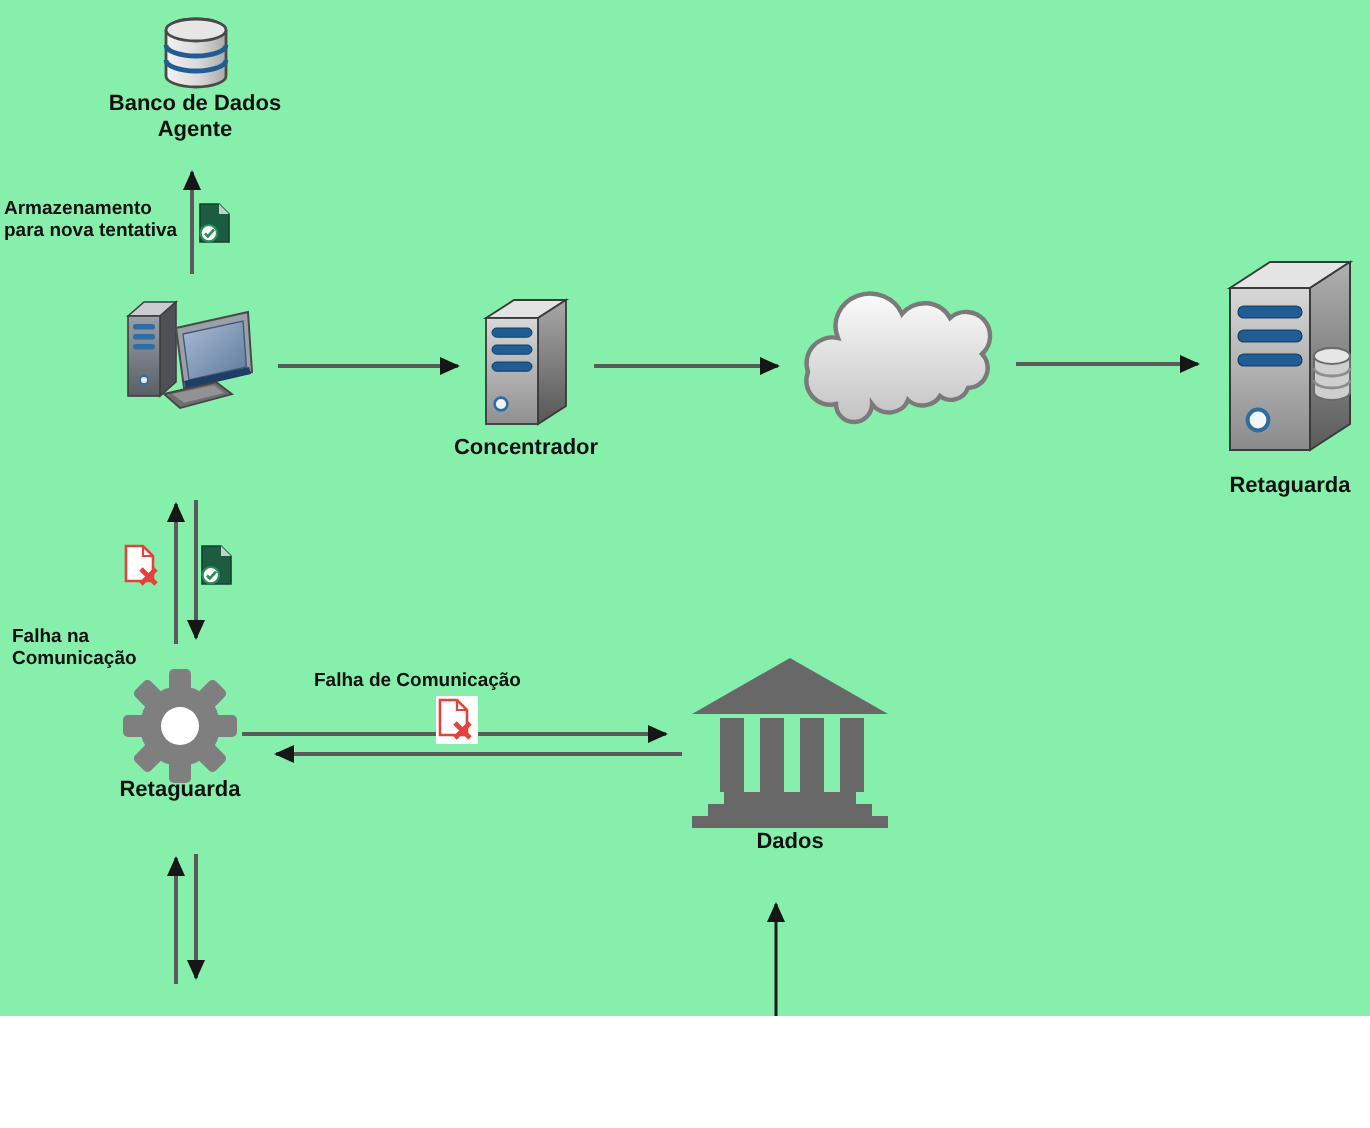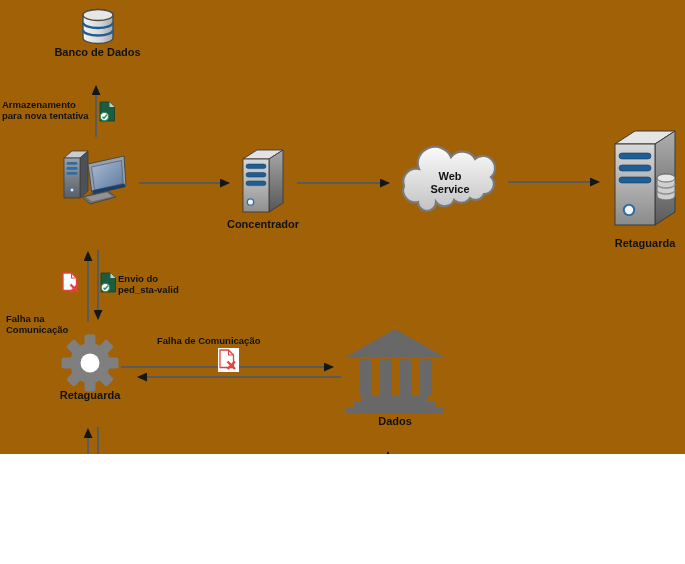--- a/index.html
+++ b/index.html
@@ -1,16 +1,16 @@
 <!DOCTYPE html>
 <html><head>
 <meta charset="utf-8">
 <style>
   html,body{margin:0;padding:0;background:#fff;}
-  #canvas{position:relative;width:685px;height:454px;background:#a16207;overflow:hidden;
+  #canvas{position:relative;width:685px;height:508px;background:#86efac;overflow:hidden;
           font-family:"Liberation Sans", sans-serif;text-decoration:underline;}
   .abs{position:absolute;}
   .node-label{position:absolute;text-align:center;font-weight:bold;font-size:11px;
               line-height:13px;color:#111;white-space:nowrap;}
   .ann{position:absolute;font-weight:bold;font-size:9.5px;line-height:11px;color:#111;
        text-align:left;white-space:nowrap;}
   .icon-badge{position:absolute;background:#fff;}
   svg{display:block;}
   .cloud-text{position:absolute;text-align:center;font-weight:bold;font-size:11px;
               line-height:13px;color:#111;}
@@ -55,20 +55,21 @@
         <stop offset="1" stop-color="#a9a9a9"></stop>
       </linearGradient>
     </defs>
     <path d="M3,8 a15,5.5 0 0 1 30,0 v23 a15,5.5 0 0 1 -30,0 z" fill="url(#gCyl)" stroke="#4a4a4a" stroke-width="1.4"></path>
     <path d="M3,15.5 a15,5.5 0 0 0 30,0" fill="none" stroke="#1f5d94" stroke-width="2.4"></path>
     <path d="M3,23 a15,5.5 0 0 0 30,0" fill="none" stroke="#1f5d94" stroke-width="2.4"></path>
     <ellipse cx="18" cy="8" rx="15" ry="5.5" fill="#e6e6e6" stroke="#4a4a4a" stroke-width="1.4"></ellipse>
   </svg>
   <div class="node-label" style="left:35px;top:46px;width:125px;">
     <div>Banco de Dados</div>
+    <div>Agente</div>
   </div>
 
   <div class="ann" style="left:2px;top:99px;width:92px;">
     <div>Armazenamento</div>
     <div>para nova tentativa</div>
   </div>
   <svg class="abs" style="left:99px;top:101px;" width="17" height="21" viewBox="0 0 17 21">
     <path d="M1,1 h9.5 l5,5 v14 h-14.5 z" fill="#1c5c40" stroke="#12402c" stroke-width="0.8"></path>
     <path d="M10.5,1 l5,5 h-5 z" fill="#bcd3c8"></path>
     <circle cx="5.4" cy="15.6" r="4.1" fill="#fff" stroke="#2e8b57" stroke-width="1.1"></circle>
@@ -113,24 +114,20 @@
     <path d="M9.5,1 v5 h5" fill="none" stroke="#e8413c" stroke-width="1.1"></path>
     <path d="M8.5,12.5 l7.5,7.5 M16,12.5 l-7.5,7.5" stroke="#e8413c" stroke-width="2.4"></path>
   </svg>
 
   <svg class="abs" style="left:100px;top:272px;" width="17" height="21" viewBox="0 0 17 21">
     <path d="M1,1 h9.5 l5,5 v14 h-14.5 z" fill="#1c5c40" stroke="#12402c" stroke-width="0.8"></path>
     <path d="M10.5,1 l5,5 h-5 z" fill="#bcd3c8"></path>
     <circle cx="5.4" cy="15.6" r="4.1" fill="#fff" stroke="#2e8b57" stroke-width="1.1"></circle>
     <path d="M3.5,15.7 l1.4,1.5 l3.1,-3.4" fill="none" stroke="#2e8b57" stroke-width="1.4"></path>
   </svg>
-  <div class="ann" style="left:118px;top:273px;width:78px;">
-    <div>Envio do</div>
-    <div>ped_sta-valid</div>
-  </div>
 
   <svg class="abs" style="left:237px;top:147px;" width="52" height="68" viewBox="0 0 52 68">
     <defs>
       <linearGradient id="gSrvF" x1="0" y1="0" x2="0" y2="1">
         <stop offset="0" stop-color="#d8d8d8"></stop>
           <stop offset="1" stop-color="#8f8f8f"></stop>
       </linearGradient>
       <linearGradient id="gSrvS" x1="0" y1="0" x2="0" y2="1">
         <stop offset="0" stop-color="#a8a8a8"></stop>
           <stop offset="1" stop-color="#565656"></stop>
@@ -152,24 +149,20 @@
     <defs>
       <linearGradient id="gCld" x1="0" y1="0" x2="0" y2="1">
         <stop offset="0" stop-color="#fbfbfb"></stop>
           <stop offset="1" stop-color="#c2c2c2"></stop>
       </linearGradient>
     </defs>
     <path d="M24,58 a12,12 0 0 1 -14,-16 a13,13 0 0 1 15,-17 a17,16 0 0 1 32,-12
              a14,13 0 0 1 24,2 a12,12 0 0 1 16,18 a10,10 0 0 1 -7,17
              a9,9 0 0 1 -14,4 a10,9 0 0 1 -16,2 a10,9 0 0 1 -18,2 a9,9 0 0 1 -18,0 z" fill="url(#gCld)" stroke="#7a7a7a" stroke-width="2.2"></path>
   </svg>
-  <div class="cloud-text" style="left:404px;top:170px;width:92px;">
-    <div>Web</div>
-    <div>Service</div>
-  </div>
 
   <svg class="abs" style="left:607px;top:126px;" width="76" height="112" viewBox="0 0 76 112">
     <defs>
       <linearGradient id="gRtF" x1="0" y1="0" x2="0" y2="1">
         <stop offset="0" stop-color="#d8d8d8"></stop>
           <stop offset="1" stop-color="#8a8a8a"></stop>
       </linearGradient>
       <linearGradient id="gRtS" x1="0" y1="0" x2="0" y2="1">
         <stop offset="0" stop-color="#b0b0b0"></stop>
           <stop offset="1" stop-color="#5a5a5a"></stop>

